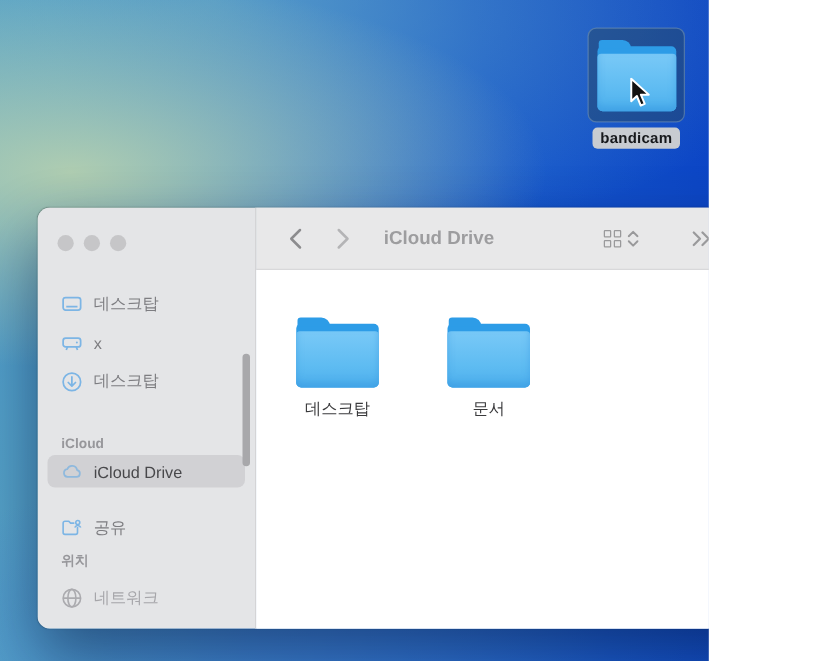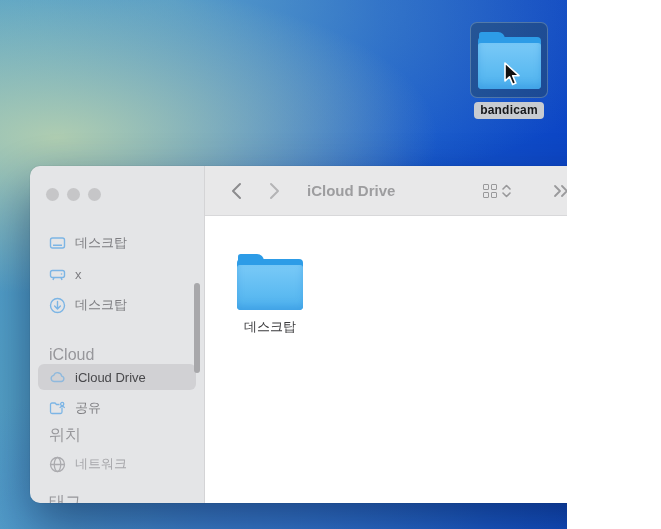--- a/index.html
+++ b/index.html
@@ -62,25 +62,25 @@
   .dot { width:13px; height:13px; border-radius:50%; background:#c6c6c8; }
   .side-list { padding-top:14px; }
   .srow {
     display:flex; align-items:center; gap:9px;
     height:26px; margin:0 8px 5px; padding-left:11px; border-radius:6px;
     font-size:13px; color:#7d7d81; white-space:nowrap;
   }
   .srow .sicon { width:17px; height:17px; flex:none; display:flex; align-items:center; justify-content:center; }
   .srow.selected { background:#d1d1d4; color:#48484b; margin-bottom:0; }
   .srow.dimmed { color:#a6a6aa; }
-  .shead { height:18px; margin:0 8px; padding-left:11px; font-size:16px; font-weight:400; color:#97979b; line-height:18px; }
+  .shead { height:18px; margin:0 8px; padding-left:11px; font-size:11px; font-weight:700; color:#97979b; line-height:18px; }
   .shead.h-icloud { margin-top:28px; }
   .shead.h-loc { }
   .shead.h-tags { margin-top:16px; }
-  .row-shared { margin-top:5px; }
+  .row-shared { margin-top:19px; }
   .row-net { margin-top:7px;font-family:Liberation Mono, monospace; }
   .scrollbar { position:absolute; right:4px; top:117px; width:6px; height:90px; border-radius:3px; background:#a8a8ab; }
 
   
   .main { flex:1; display:flex; flex-direction:column; background:#ffffff; }
   .toolbar {
     height:50px; flex:none; background:#e8e8e9; border-bottom:1px solid #d8d8da;
     display:flex; align-items:center; padding:0 18px 0 20px;
   }
   .nav-btn { width:22px; height:26px; display:flex; align-items:center; justify-content:center; }
@@ -255,17 +255,24 @@
       </div>
 
       <div class="content">
         <div class="citem" style="left:29px; top:38px;">
           <div class="folder">
             <div class="f-back"></div>
               <div class="f-front"></div>
           </div>
           <div class="clabel">데스크탑</div>
         </div>
+        <div class="citem" style="left:150px; top:38px;">
+          <div class="folder">
+            <div class="f-back"></div>
+              <div class="f-front"></div>
+          </div>
+          <div class="clabel">문서</div>
+        </div>
       </div>
 
     </div>
   </div>
 </div>
 
 </body></html>

